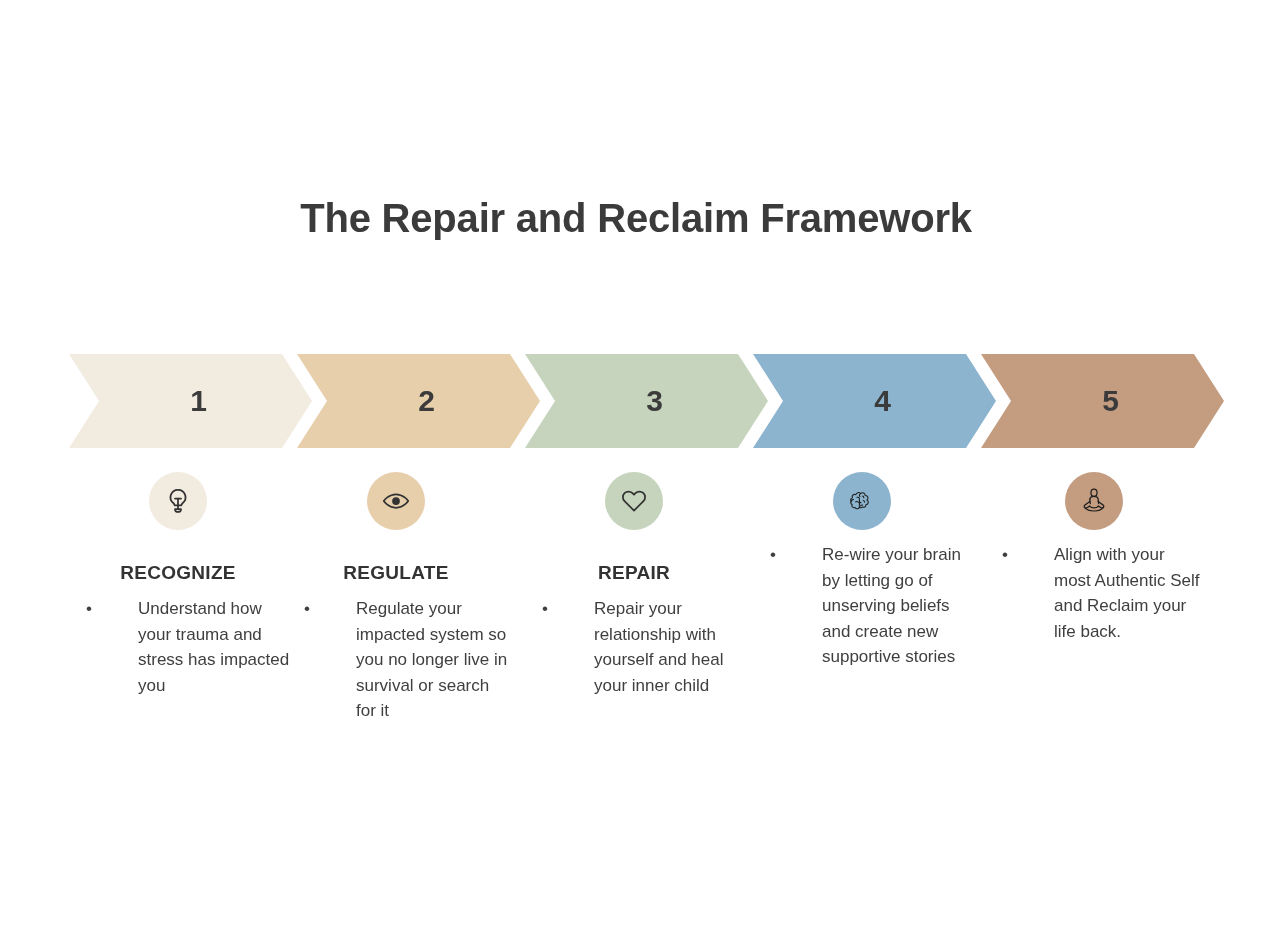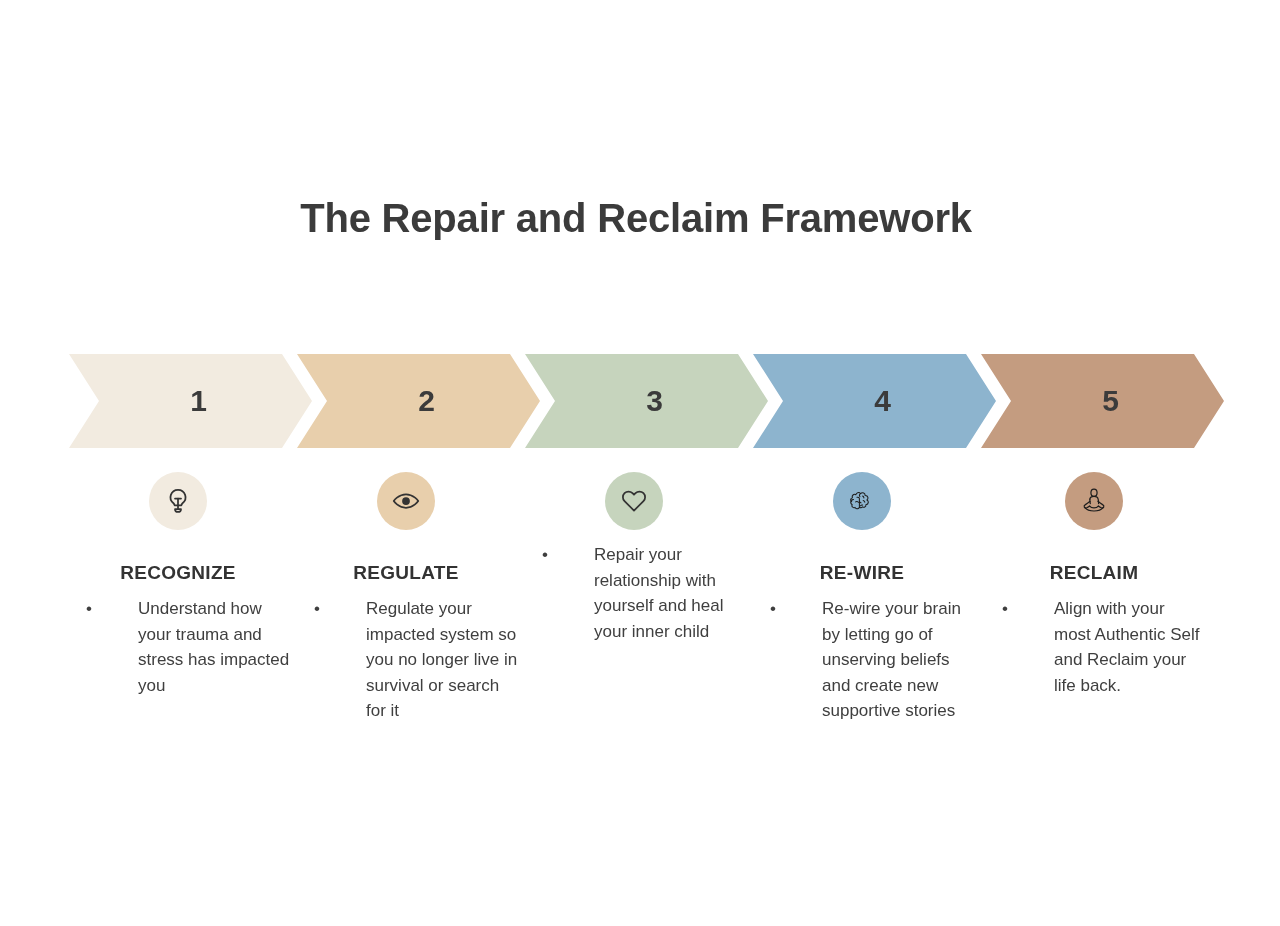--- a/index.html
+++ b/index.html
@@ -167,21 +167,21 @@
       </div>
       <div class="col-head">RECOGNIZE</div>
       <div class="col-body">
         <div class="bullet-row">
           <span class="bullet-dot">•</span>
           <span class="bullet-text">Understand how your trauma and stress has impacted you</span>
         </div>
       </div>
     </div>
 
-    <div class="col" style="left:292px;">
+    <div class="col" style="left:282px;">
       <div class="icon-wrap">
         <div class="icon-circle" style="background:#E8CFAC;">
           <svg width="30" height="30" viewBox="0 0 24 24" fill="none" stroke="#333" stroke-width="1.4" stroke-linecap="round" stroke-linejoin="round">
             <path d="M2.2 12S5.8 6.6 12 6.6 21.8 12 21.8 12 18.2 17.4 12 17.4 2.2 12 2.2 12z"></path>
             <circle cx="12" cy="12" r="3.1" fill="#333" stroke="none"></circle>
           </svg>
         </div>
       </div>
       <div class="col-head">REGULATE</div>
       <div class="col-body">
@@ -193,38 +193,38 @@
     </div>
 
     <div class="col" style="left:520px;">
       <div class="icon-wrap">
         <div class="icon-circle" style="background:#C6D4BD;">
           <svg width="28" height="28" viewBox="0 0 24 24" fill="none" stroke="#333" stroke-width="1.5" stroke-linecap="round" stroke-linejoin="round">
             <path d="M12 20.2 3.9 12.1a4.8 4.8 0 0 1 0-6.8 4.8 4.8 0 0 1 6.8 0l1.3 1.3 1.3-1.3a4.8 4.8 0 0 1 6.8 0 4.8 4.8 0 0 1 0 6.8z"></path>
           </svg>
         </div>
       </div>
+      <div class="col-head">REPAIR</div>
       <div class="col-body">
         <div class="bullet-row">
           <span class="bullet-dot">•</span>
           <span class="bullet-text">Repair your relationship with yourself and heal your inner child</span>
         </div>
       </div>
     </div>
 
     <div class="col" style="left:748px;">
       <div class="icon-wrap">
         <div class="icon-circle" style="background:#8DB4CE;">
           <svg width="32" height="32" viewBox="0 0 32 32" fill="none" stroke="#1d1d1d" stroke-width="1.05" stroke-linecap="round" stroke-linejoin="round">
             <path d="M7.5 14.6c-1.6.2-2.8 1.3-2.8 2.7 0 1 .6 1.9 1.5 2.4-.4.6-.4 1.5.1 2.1.6.8 1.8 1 2.7.6.3.9 1.3 1.5 2.4 1.4 1-.1 1.8-.7 2.1-1.5 1 .6 2.4.4 3.1-.5.6.5 1.5.6 2.2.2.9-.4 1.3-1.4 1.1-2.3 1.3-.2 2.3-1.1 2.4-2.3.1-1-.5-1.9-1.4-2.4.8-.6 1.2-1.6 1-2.6-.3-1.2-1.5-2-2.8-1.9.1-1-.4-2-1.4-2.5-1.1-.5-2.4-.2-3.1.7-.6-.9-1.8-1.3-2.9-1-1 .3-1.7 1.1-1.8 2-.9-.5-2.1-.4-2.9.3-.8.7-1 1.8-.6 2.7-1 .3-1.7 1.1-1.8 2 0 .8.4 1.5 1.1 1.9"></path>
             <path d="M13.9 9.2c-.6.7-.6 1.8 0 2.5M11 12.3c.9-.2 1.9.2 2.4 1M12.4 17.2c.9-.4 2-.1 2.6.7M16.6 11.1c.7.3 1.2 1 1.3 1.8M17.2 15.6c.8.2 1.4.8 1.6 1.6M9.6 16.9c.6-.4 1.4-.5 2-.1M14.5 20.8c.5-.6 1.3-.9 2.1-.7M13.4 13.5v8.1"></path>
           </svg>
         </div>
       </div>
-      <div class="col-head">RE-WIRE</div>
       <div class="col-body">
         <div class="bullet-row">
           <span class="bullet-dot">•</span>
           <span class="bullet-text">Re-wire your brain by letting go of unserving beliefs and create new supportive stories</span>
         </div>
       </div>
     </div>
 
     <div class="col" style="left:980px;">
       <div class="icon-wrap">
@@ -233,21 +233,20 @@
             <ellipse cx="16" cy="8.2" rx="2.9" ry="3.4"></ellipse>
             <path d="M12.1 14.3c.3-1.6 1.9-2.6 3.9-2.6s3.6 1 3.9 2.6c.3 1.5.4 2.9.4 4.1"></path>
             <path d="M12.1 14.3c0 1.3.1 2.7.4 4.1"></path>
             <path d="M12.3 16.3c-1.4 1.1-3 2.3-4.4 3.1-1 .6-1.4 1.6-1 2.4.4.8 1.5 1 2.4.5l2.6-1.5"></path>
             <path d="M19.7 16.3c1.4 1.1 3 2.3 4.4 3.1 1 .6 1.4 1.6 1 2.4-.4.8-1.5 1-2.4.5l-2.6-1.5"></path>
             <path d="M7.4 22.1c1.4 2 4.7 3.3 8.6 3.3s7.2-1.3 8.6-3.3"></path>
             <path d="M11.9 20.8c.9 1.1 2.4 1.7 4.1 1.7s3.2-.6 4.1-1.7"></path>
           </svg>
         </div>
       </div>
-      <div class="col-head">RECLAIM</div>
       <div class="col-body">
         <div class="bullet-row">
           <span class="bullet-dot">•</span>
           <span class="bullet-text">Align with your most Authentic Self and Reclaim your life back.</span>
         </div>
       </div>
     </div>
 
   </div>
 </div>

